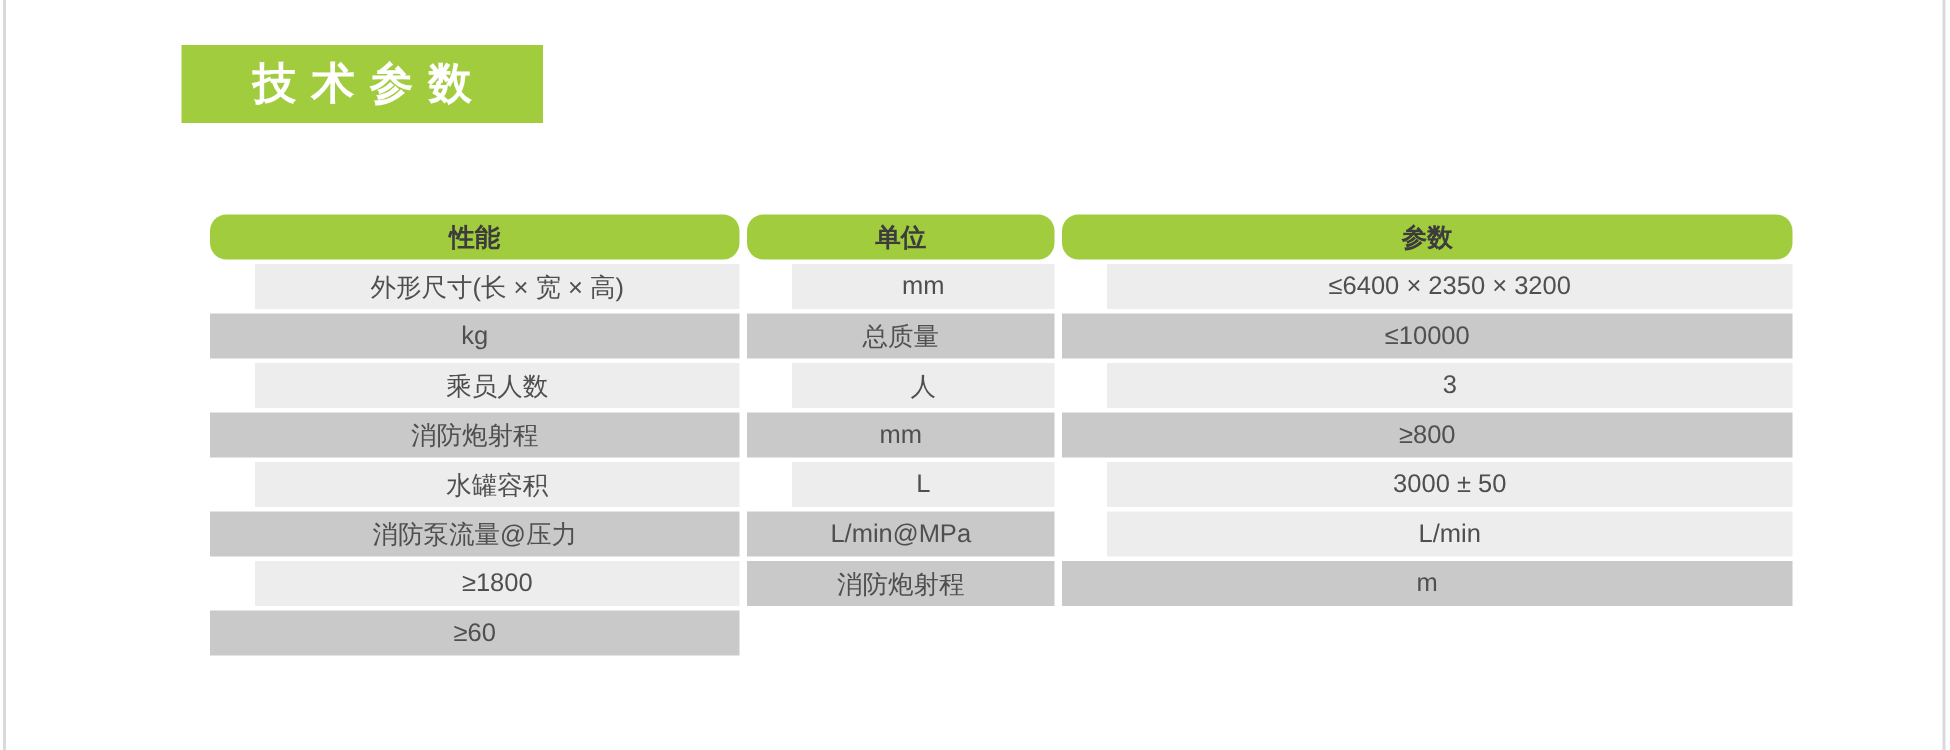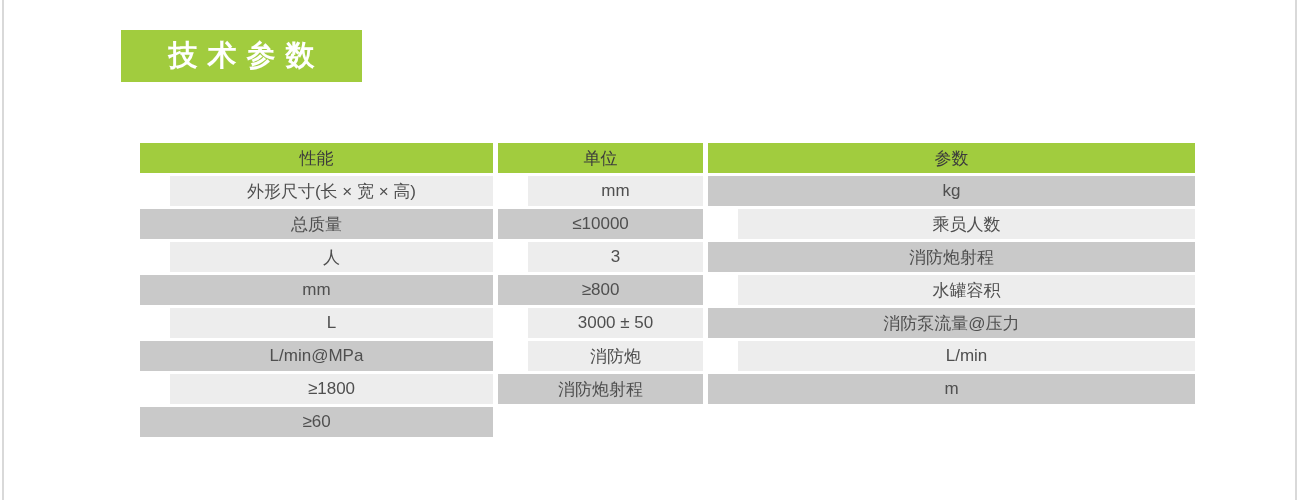--- a/index.html
+++ b/index.html
@@ -62,21 +62,22 @@
     display: flex;
     align-items: center;
     justify-content: center;
     font-size: 17px;
     color: var(--cell-text, #4f4f4f);
     white-space: nowrap;
   }
   .cell.head {
     background: var(--accent-green, #a1cc3e);
     color: var(--header-text, #3c3c3c);
-    font-weight: normal;
+    font-weight: bold;
+    border-radius: 11px;
   }
   .cell.light { background: var(--row-light, #ededed); margin-left: 30px; }
   .cell.dark  { background: var(--row-dark, #c9c9c9); }
 </style>
 </head>
 <body>
 
 <div class="page">
   <div class="page-edge left"></div>
   <div class="page-edge right"></div>
@@ -86,41 +87,41 @@
   </div>
 
   <div class="spec-table">
 
     <div class="cell head">性能</div>
     <div class="cell head">单位</div>
     <div class="cell head">参数</div>
 
     <div class="cell light">外形尺寸(长 × 宽 × 高)</div>
     <div class="cell light">mm</div>
+    <div class="cell light">≤6400 × 2350 × 3200</div>
 
     <div class="cell dark">kg</div>
     <div class="cell dark">总质量</div>
     <div class="cell dark">≤10000</div>
 
     <div class="cell light">乘员人数</div>
     <div class="cell light">人</div>
     <div class="cell light">3</div>
 
     <div class="cell dark">消防炮射程</div>
     <div class="cell dark">mm</div>
     <div class="cell dark">≥800</div>
 
     <div class="cell light">水罐容积</div>
     <div class="cell light">L</div>
     <div class="cell light">3000 ± 50</div>
 
     <div class="cell dark">消防泵流量@压力</div>
     <div class="cell dark">L/min@MPa</div>
 
-    <div class="cell light">消防炮</div>
     <div class="cell light">L/min</div>
     <div class="cell light">≥1800</div>
 
     <div class="cell dark">消防炮射程</div>
     <div class="cell dark">m</div>
     <div class="cell dark">≥60</div>
   </div>
 </div>
 
 </body></html>

